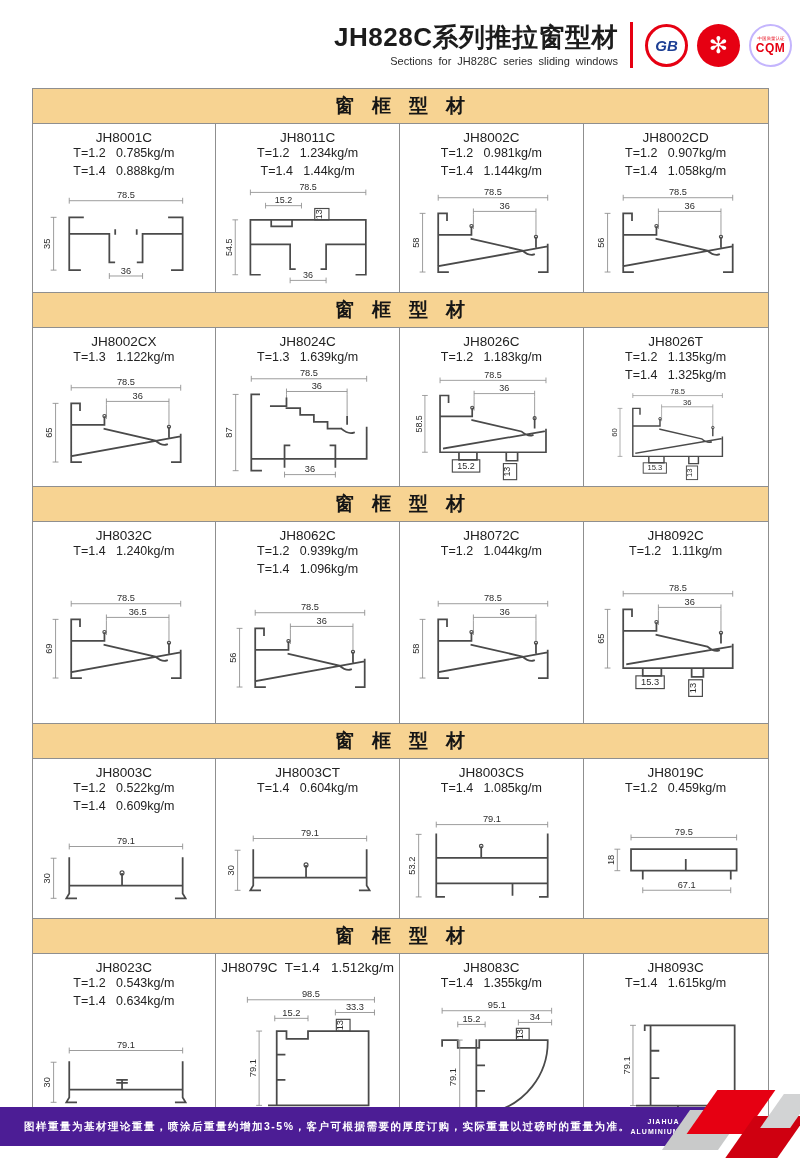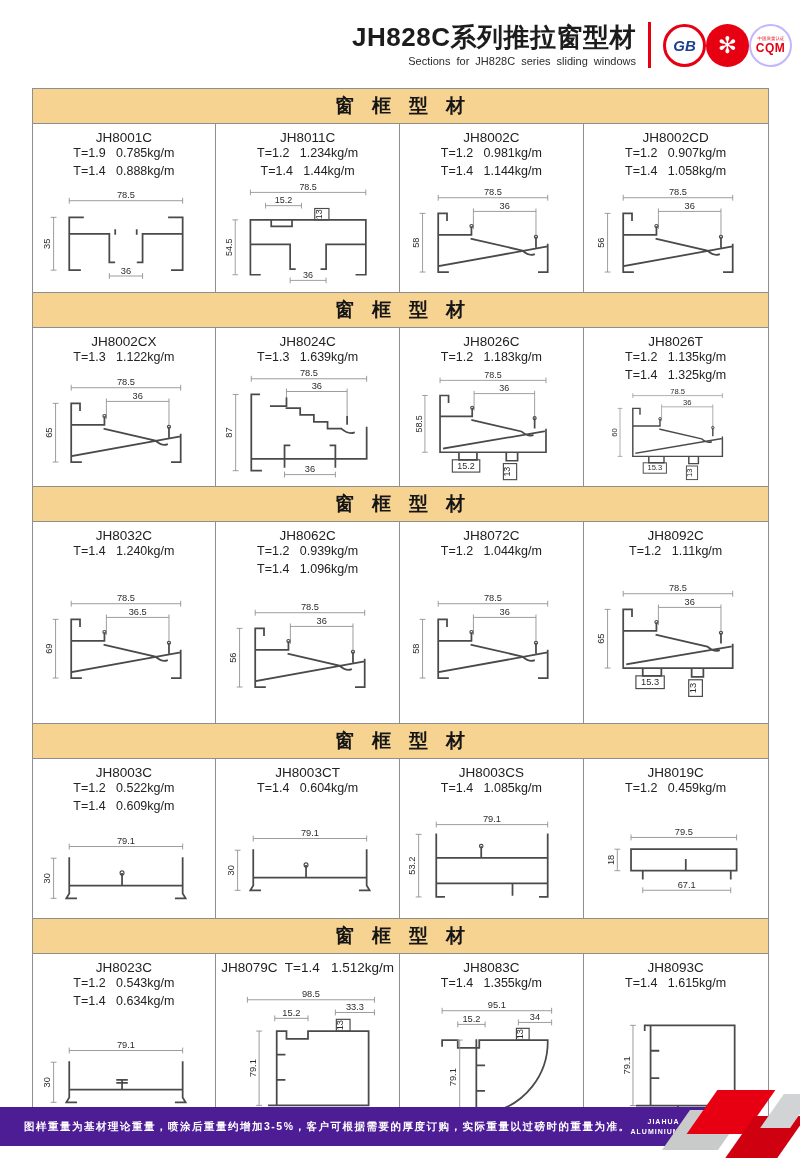--- a/index.html
+++ b/index.html
@@ -6,21 +6,21 @@
   html,body{background:#fff}
   body{width:800px;height:1167px;font-family:"Liberation Sans",sans-serif;-webkit-font-smoothing:antialiased}
   .page{position:relative;width:800px;height:1167px;background:#fff;overflow:hidden}
 
   
   .hdr{display:flex;justify-content:flex-end;align-items:center;padding:22px 8px 0 0;gap:12px}
   .title-block{text-align:right}
   .title-block h1{font-size:26px;font-weight:bold;color:#1c1c1c;line-height:1.15;letter-spacing:.5px}
   .subtitle{font-size:11px;color:#2b2b2b;word-spacing:3px;margin-top:2px}
   .red-divider{width:3px;height:46px;background:#e60012}
-  .logos{display:flex;align-items:flex-start}
+  .logos{display:flex;gap:9px;align-items:flex-start}
   .logo{width:43px;height:43px;border-radius:50%;display:flex;align-items:center;justify-content:center;flex-direction:column;text-align:center}
   .logo-gb{border:3px solid #e60012;color:#1d3f94;font-weight:bold;font-style:italic;font-size:15px}
   .logo-flower{background:#e60012;color:#fff;font-size:23px;line-height:1}
   .logo-cqm{border:2px solid #c4b5fd;color:#e60012}
   .cqm-top{font-size:5px;line-height:1.3;transform:scale(.9)}
   .cqm-main{font-size:12px;font-weight:bold;letter-spacing:.5px;line-height:1.05}
 
   
   .tbl{width:737px;margin:20px auto 0;border:1px solid #8f8f8f}
   .sec-header{background:#f7d392;border-top:1px solid #8f8f8f;border-bottom:1px solid #8f8f8f;text-align:center;font-size:19px;font-weight:bold;color:#151515;letter-spacing:18px;text-indent:18px;padding:4px 12px}
@@ -74,21 +74,21 @@
         <span class="cqm-main">CQM</span>
       </div>
     </div>
   </header>
 
   <main class="tbl" id="catalog">
       <div class="sec-header">窗框型材</div>
       <div class="sec-row" style="height: 168px;">
         <div class="cell">
           <div class="code">JH8001C</div>
-          <div class="spec">T=1.9   0.785kg/m</div>
+          <div class="spec">T=1.2   0.785kg/m</div>
           <div class="spec">T=1.4   0.888kg/m</div>
           <div class="draw">
             <svg xmlns="http://www.w3.org/2000/svg" width="180" height="96" viewBox="0 0 180 96">
               <line class="d" x1="34" y1="13" x2="150" y2="13"></line>
               <line class="d" x1="34" y1="10" x2="34" y2="16"></line>
               <line class="d" x1="150" y1="10" x2="150" y2="16"></line>
               <text class="t" x="92" y="10.5">78.5</text>
               <path class="p" d="M34,30 h14 M150,30 h-14 M34,30 V84 M34,84 h11 M150,30 V84 M150,84 h-11 M34,47 H75 M109,47 H150 M75,47 v29 M109,47 v29 M75,76 h5 M109,76 h-5 M81,47 v-4 M103,47 v-4"></path>
               <line class="d" x1="18" y1="30" x2="18" y2="84"></line>
               <line class="d" x1="15" y1="30" x2="21" y2="30"></line>

